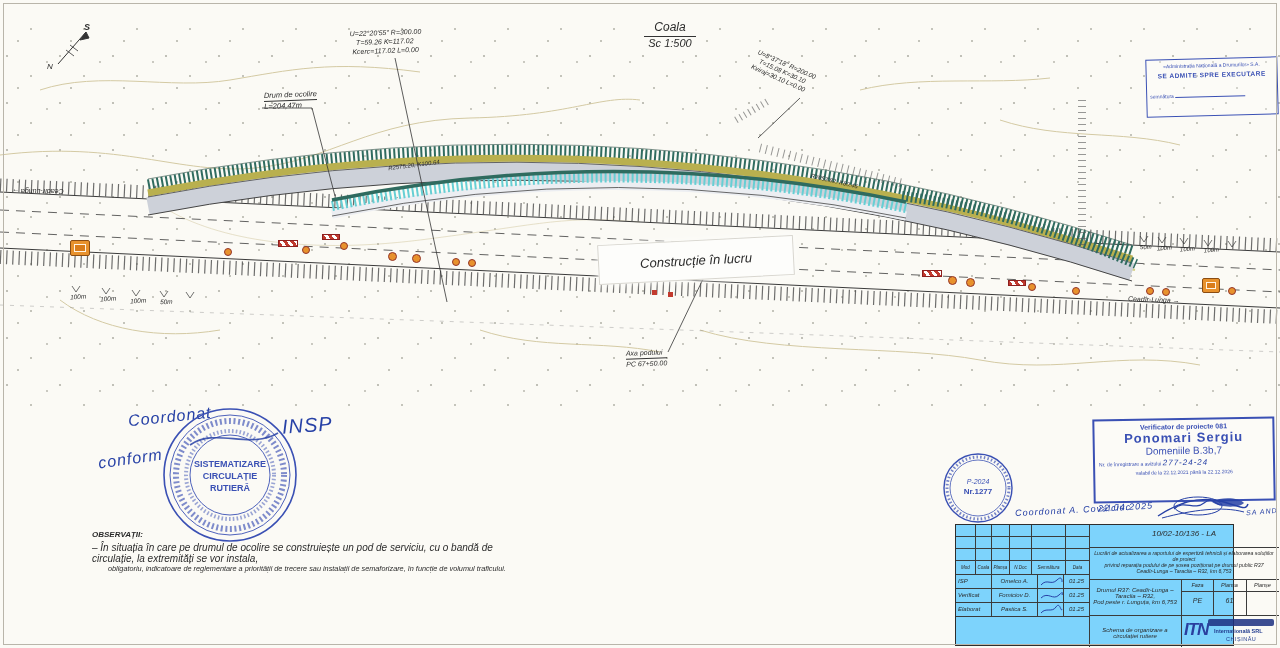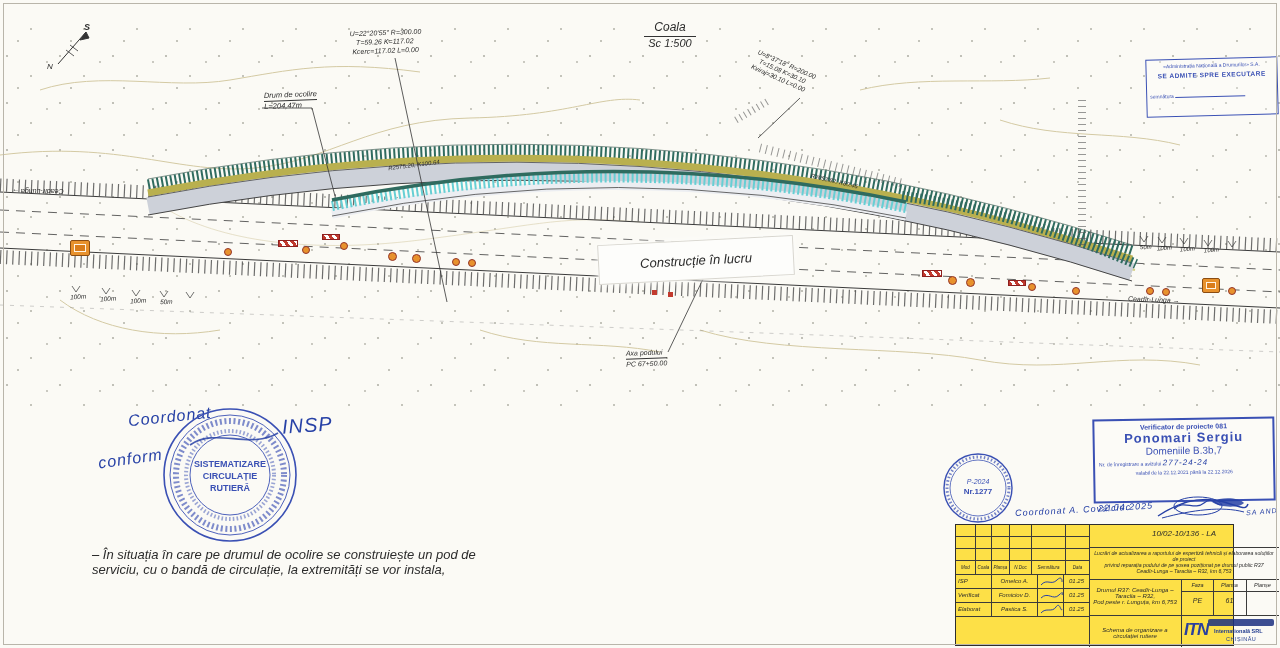--- a/index.html
+++ b/index.html
@@ -24,21 +24,21 @@
   
   .sign-big { background:#e8922d; border:1px solid #8a4c12; border-radius:2px; }
   .sign-big::after { content:""; position:absolute; left:3px; right:3px; top:3px; bottom:3px;
                      border:1px solid #fff3e2; background:#d97c1a; }
   .sign-dot { background:#e8922d; border:1px solid #93332a; border-radius:50%; }
   .barrier { border:1px solid #8c1f1f;
     background:repeating-linear-gradient(55deg,#c23a2e 0 3px,#fff 3px 6px); }
   .redmark { background:#c23a2e; }
 
   
-  .tb { left:955px; top:524px; width:279px; height:122px; background:#fde047;
+  .tb { left:955px; top:524px; width:279px; height:122px; background:#7dd3fc;
         border:1.5px solid #2e2e2e; }
   .tb .line { position:absolute; background:#3b3b3b; }
   .tbrow { position:absolute; display:flex; left:0; }
   .tbcell { border-right:1px solid #3b3b3b; border-bottom:1px solid #3b3b3b;
             height:100%; overflow:hidden; font-style:italic; text-align:center; }
   .tbtxt { font-style:italic; text-align:center; }
   .sig-svg { position:absolute; }
 </style>
 </head>
 <body>
@@ -252,21 +252,23 @@
     <circle cx="70" cy="70" r="54" stroke="#3a50b4" fill="none" stroke-width="6" stroke-dasharray="2 2.6" opacity="0.65"></circle>
     <circle cx="70" cy="70" r="40" stroke="#3a50b4" fill="none" stroke-width="0.9"></circle>
     <circle cx="70" cy="70" r="44" stroke="#3a50b4" fill="none" stroke-width="4" stroke-dasharray="1.6 2.2" opacity="0.5"></circle>
     <text x="70" y="62" text-anchor="middle" font-size="9" font-weight="bold" fill="#3a50b4">SISTEMATIZARE</text>
     <text x="70" y="74" text-anchor="middle" font-size="9" font-weight="bold" fill="#3a50b4">CIRCULAȚIE</text>
     <text x="70" y="86" text-anchor="middle" font-size="9" font-weight="bold" fill="#3a50b4">RUTIERĂ</text>
     <path d="M30,40 C55,22 90,45 118,28" stroke="#2741a6" fill="none" stroke-width="1.6" opacity="0.85"></path>
   </svg>
 
   <div class="abs" style="left:92px;top:530px;width:430px">
-    <div class="t" style="font-size:13px;margin-top:17px;white-space:normal">– În situația în care pe drumul de ocolire se construiește un pod de serviciu, cu o bandă de circulație, la extremități se vor instala,</div>
+    <div class="t" style="font-size:8px;font-weight:bold">OBSERVAȚII:</div>
+    <div class="t" style="font-size:10px;margin-top:3px;white-space:normal">– În situația în care pe drumul de ocolire se construiește un pod de serviciu, cu o bandă de circulație, la extremități se vor instala,</div>
+    <div class="t" style="font-size:7.3px;padding-left:16px;white-space:normal">obligatoriu, indicatoare de reglementare a priorității de trecere sau instalații de semaforizare, în funcție de volumul traficului.</div>
   </div>
 
   <div class="abs tb">
 
     <div class="tbrow" style="top:0;width:133px;height:12px">
       <div class="tbcell" style="width:20px"></div>
         <div class="tbcell" style="width:16px"></div>
         <div class="tbcell" style="width:18px"></div>
         <div class="tbcell" style="width:22px"></div>
         <div class="tbcell" style="width:34px"></div>

